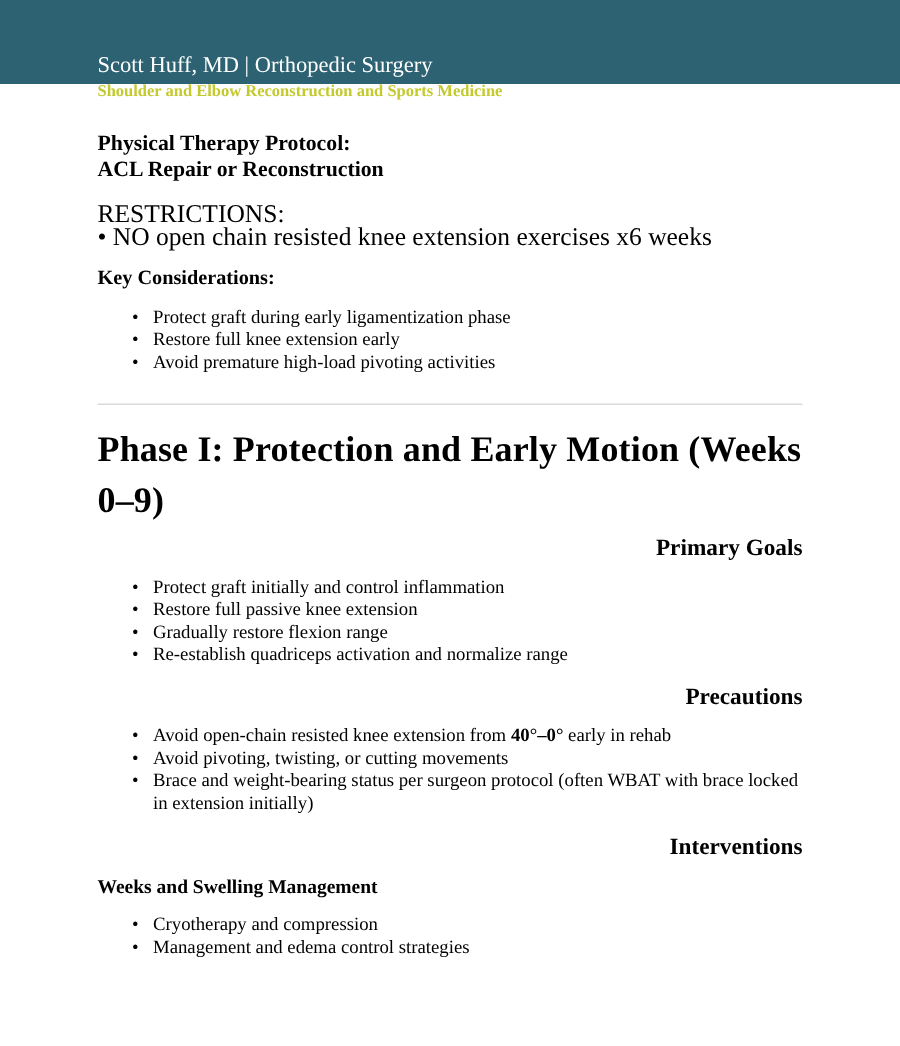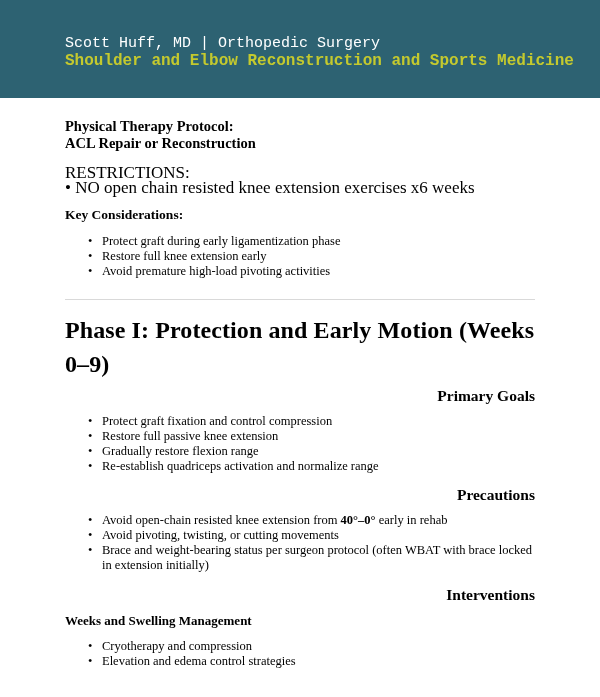--- a/index.html
+++ b/index.html
@@ -4,41 +4,41 @@
 <style>
   * { margin: 0; padding: 0; box-sizing: border-box; }
   html, body { width: 600px; background: #ffffff; }
   body {
     height: 697px;
     font-family: "Liberation Serif", serif;
     color: #000000;
     overflow: hidden;
   }
   .masthead {
-    height: 98px;
+    height: 56px;
     background: #2d6272;
     padding: 35px 20px 0 65px;
-    font-family: Liberation Mono, monospace;
+    font-family: Liberation Serif, serif;
   }
   .masthead-title {
     color: #ffffff;
     font-size: 15px;
     line-height: 18px;
     font-weight: 400;
   }
   .masthead-subtitle {
     color: #c4c92e;
-    font-size: 16px;
+    font-size: 11px;
     line-height: 14px;
     font-weight: 700;
     margin-top: 1px;
   }
   .content { padding: 0 65px; }
   .protocol-title {
-    margin-top: 20px;
+    margin-top: 32px;
     font-size: 14.5px;
     font-weight: 700;
     line-height: 17px;
   }
   .restrictions {
     margin-top: 13px;
     font-size: 17px;
     line-height: 15px;
   }
   .kc-heading {
@@ -121,37 +121,37 @@
       <li>Avoid premature high-load pivoting activities</li>
     </ul>
 
     <hr class="divider">
 
     <h1 class="phase-heading">Phase I: Protection and Early Motion (Weeks 0–9)</h1>
 
     <h2 class="sub-heading primary-goals">Primary Goals</h2>
 
     <ul class="bullets tight">
-      <li>Protect graft fixation and control compression</li>
+      <li>Protect graft initially and control inflammation</li>
       <li>Restore full passive knee extension</li>
       <li>Gradually restore flexion range</li>
       <li>Re-establish quadriceps activation and normalize range</li>
     </ul>
 
     <h2 class="sub-heading precautions">Precautions</h2>
 
     <ul class="bullets tight">
       <li><span>Avoid open-chain resisted knee extension from </span><strong>40°–0°</strong><span> early in rehab</span></li>
       <li><span>Avoid pivoting, twisting, or cutting movements</span></li>
       <li><span>Brace and weight-bearing status per surgeon protocol (often WBAT with brace locked in extension initially)</span></li>
     </ul>
 
     <h2 class="sub-heading interventions">Interventions</h2>
 
     <h3 class="minor-heading">Weeks and Swelling Management</h3>
 
     <ul class="bullets last">
       <li>Cryotherapy and compression</li>
-      <li>Elevation and edema control strategies</li>
+      <li>Management and edema control strategies</li>
     </ul>
 
   </main>
 </div>
 
 </body></html>

